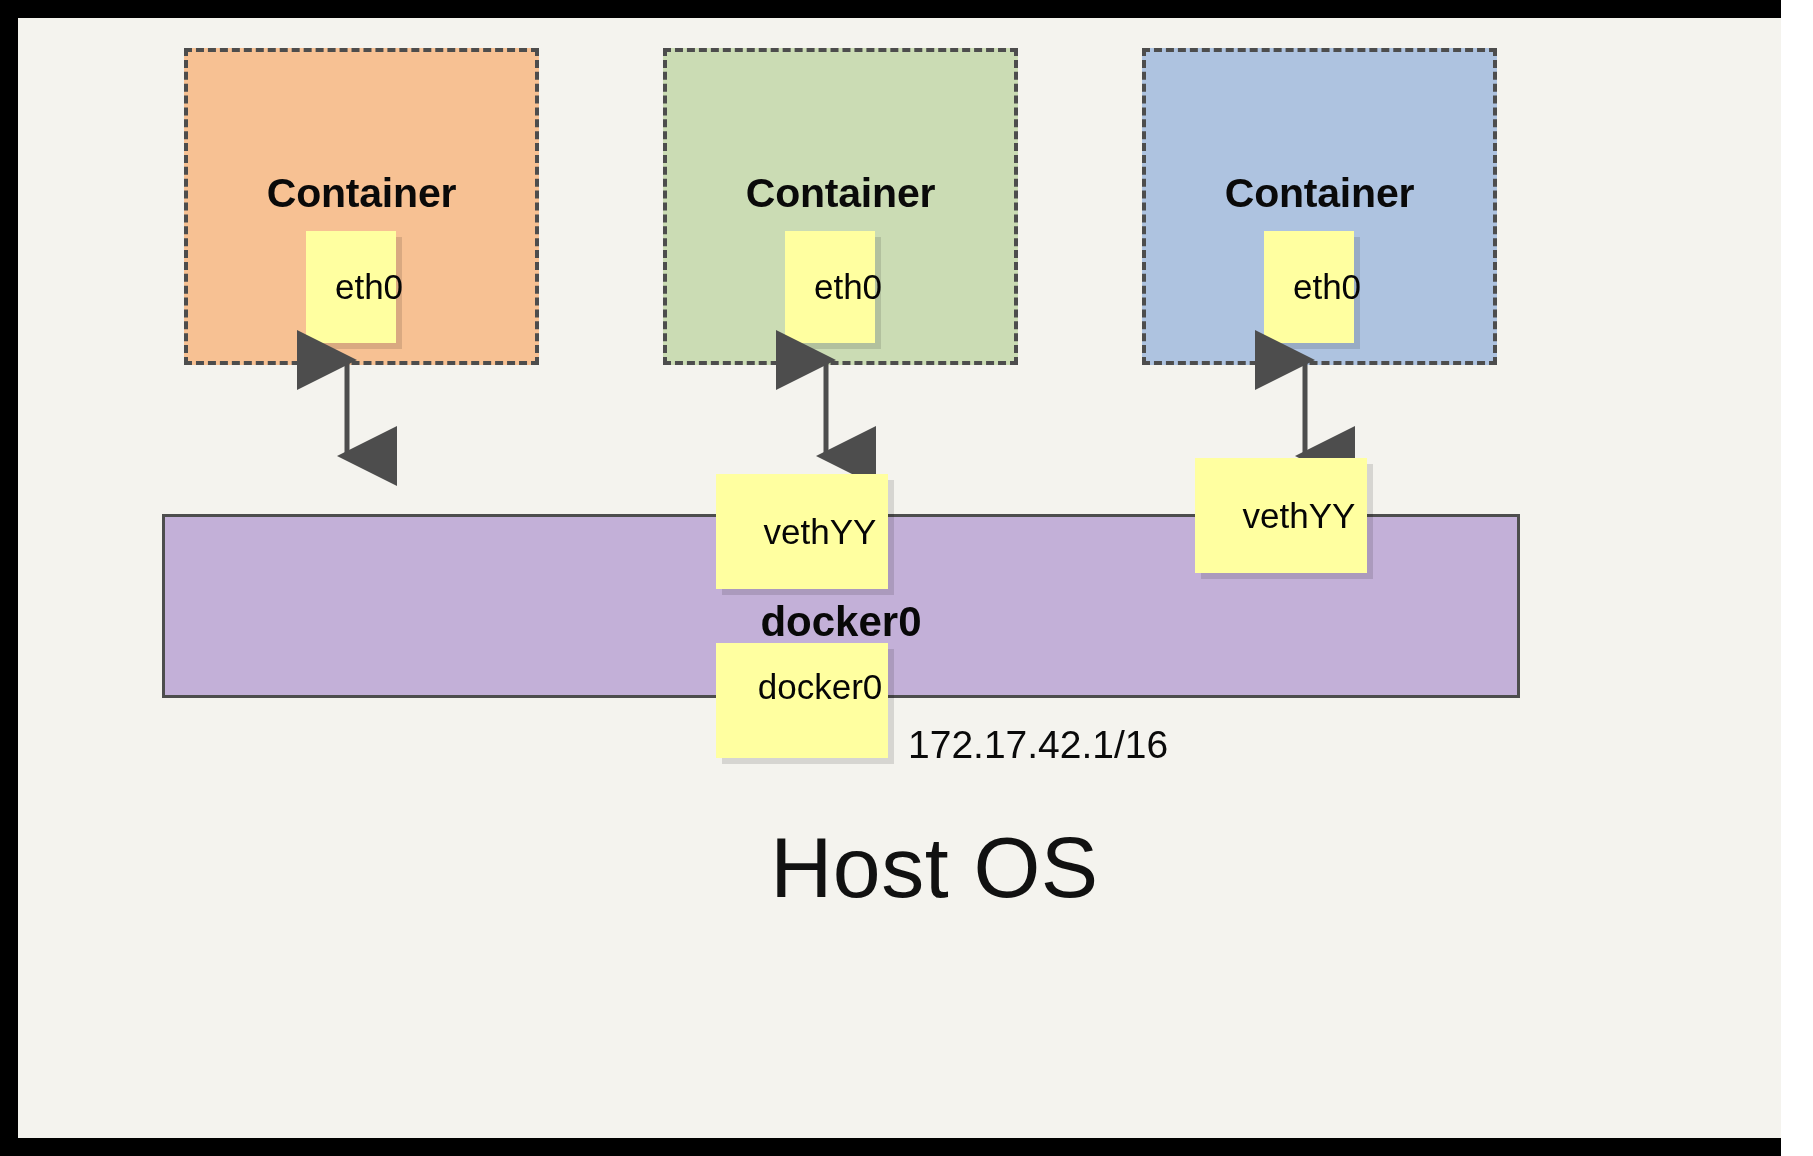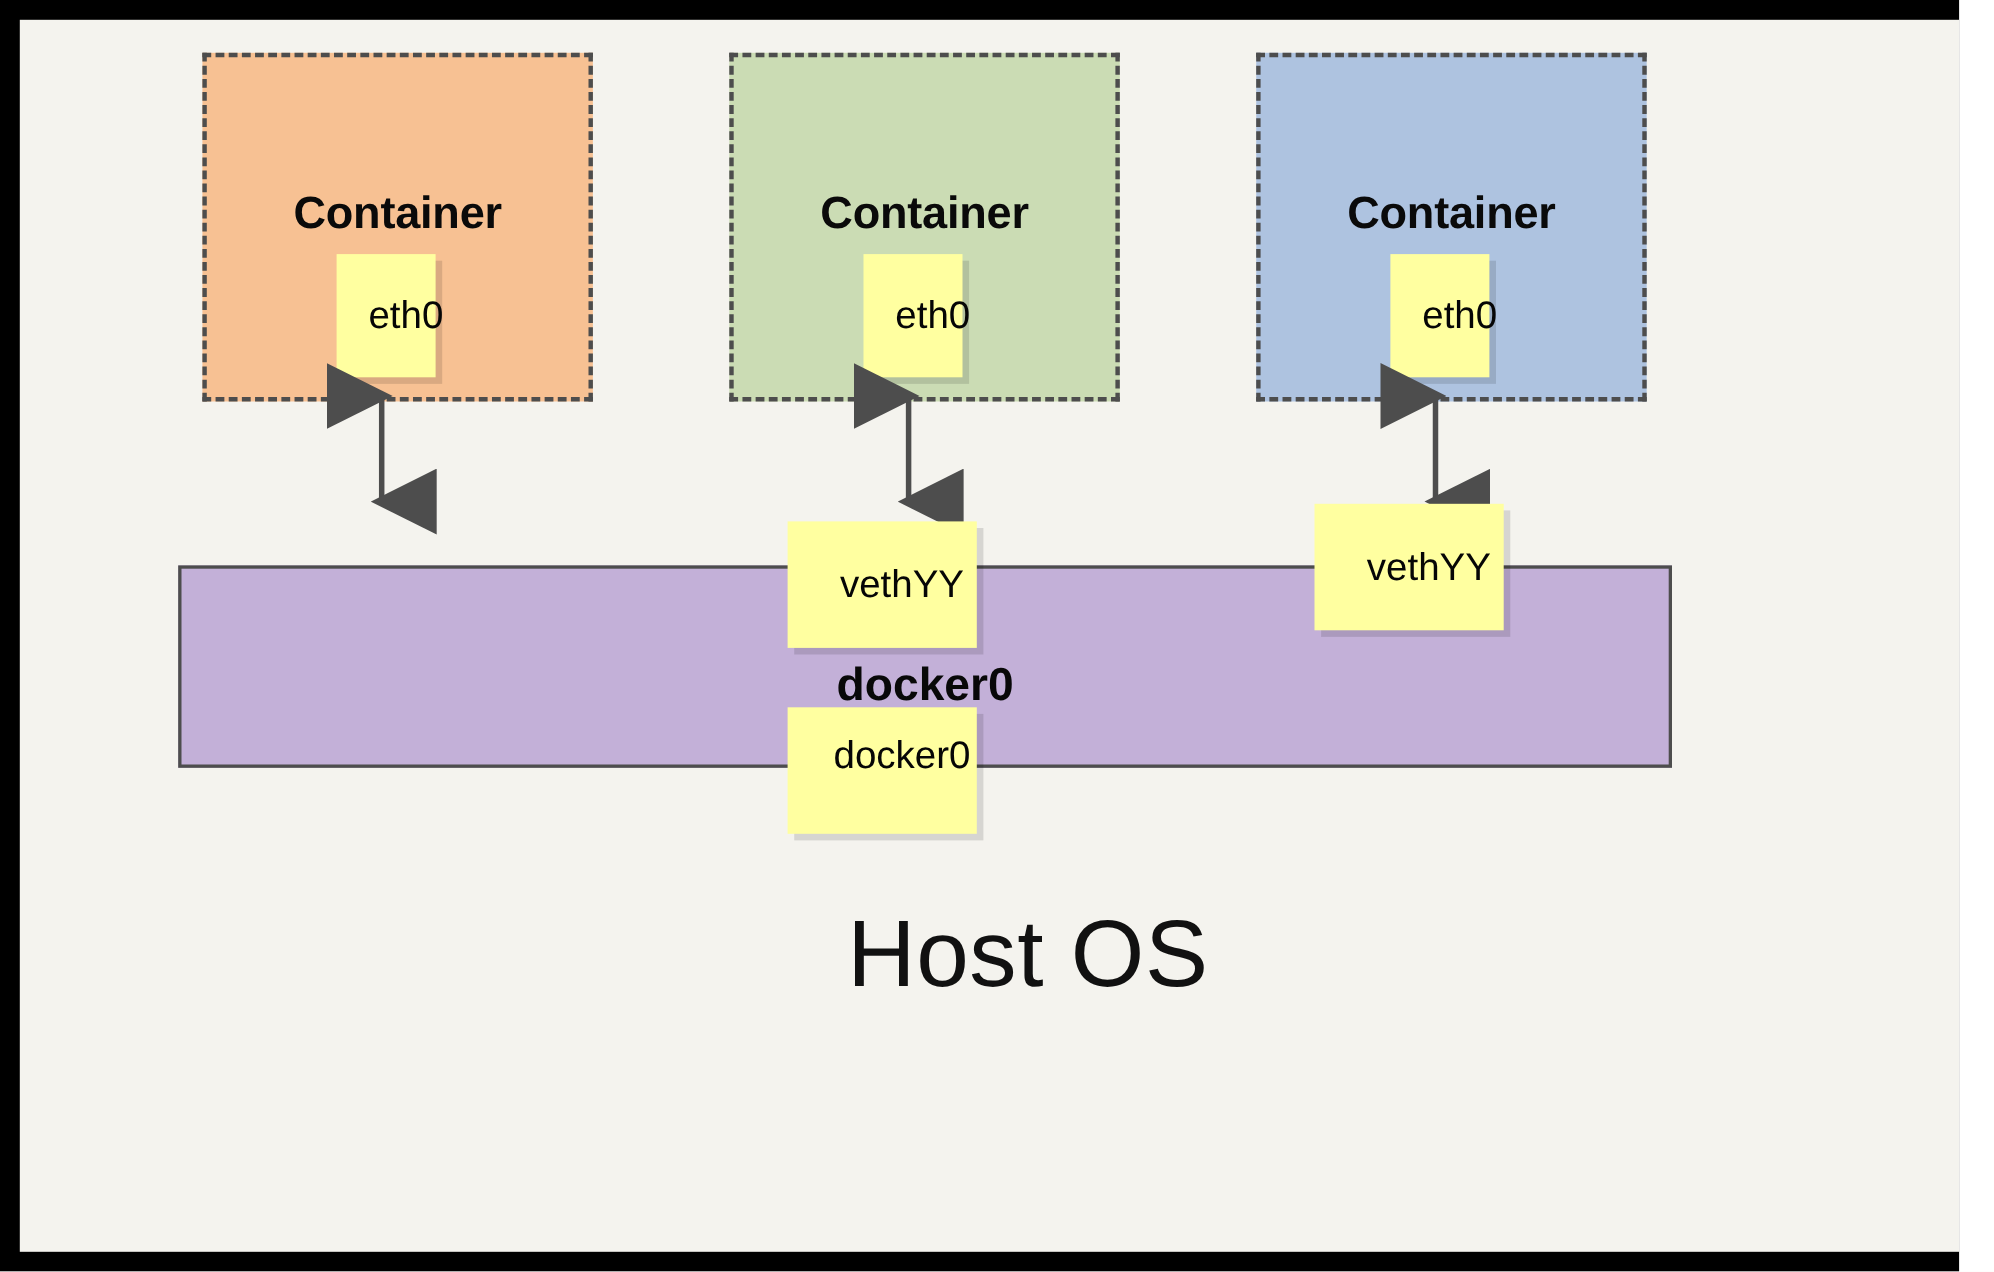--- a/index.html
+++ b/index.html
@@ -165,17 +165,18 @@
     <div class="bridge-bar" style="left:144px; top:496px; width:1358px; height:184px;">
     </div>
     <div class="bridge-label" style="left:144px; top:580px; width:1358px;">docker0</div>
 
     <div class="iface" style="left:698px; top:456px; width:172px; height:115px;">vethYY</div>
     <div class="iface" style="left:1177px; top:440px; width:172px; height:115px;">vethYY</div>
 
     <div class="iface" style="left:698px; top:625px; width:172px; height:115px;
                 align-items:flex-start; padding-top:24px;">docker0</div>
 
+    <div class="ip-label" style="left:890px; top:705px;">172.17.42.1/16</div>
 
     <div class="host-os" style="left:0; top:800px; width:1777px;margin-left:28px;">Host OS</div>
 
   </div>
 </div>
 
 </body></html>

